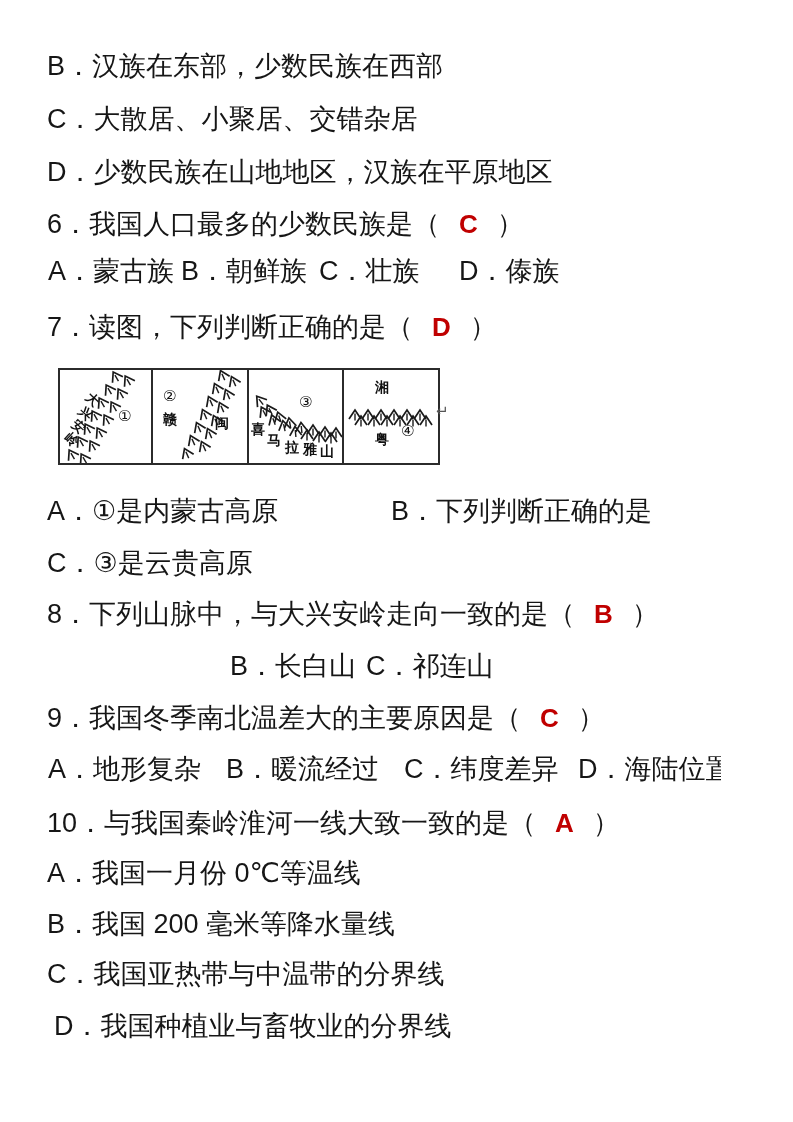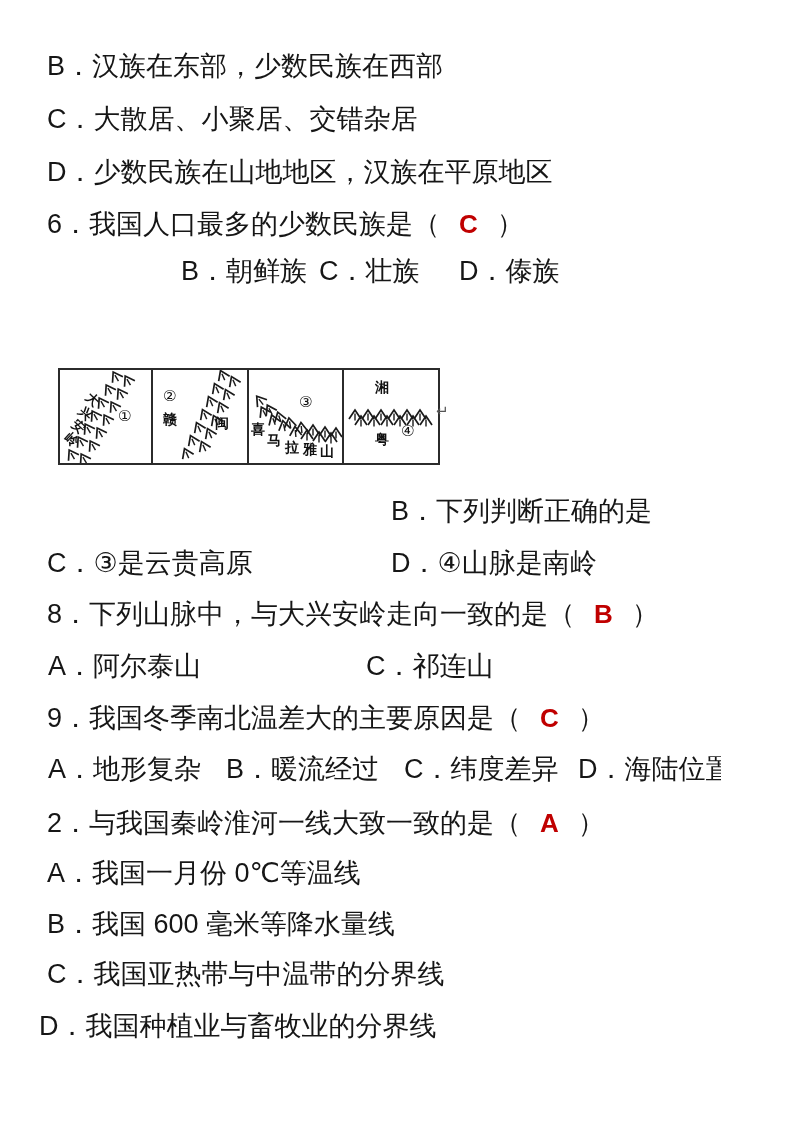--- a/index.html
+++ b/index.html
@@ -32,24 +32,28 @@
 
 <div class="page">
 
   <div class="t" style="left:47px;top:51px">B．汉族在东部，少数民族在西部</div>
   <div class="t" style="left:47px;top:104px">C．大散居、小聚居、交错杂居</div>
   <div class="t" style="left:47px;top:157px">D．少数民族在山地地区，汉族在平原地区</div>
 
   <div class="t" style="left:47px;top:209px">
     <span>6．我国人口最多的少数民族是（</span><span class="ans">C</span><span>）</span>
   </div>
+  <div class="t" style="left:48px;top:256px">A．蒙古族</div>
   <div class="t" style="left:181px;top:256px">B．朝鲜族</div>
   <div class="t" style="left:319px;top:256px">C．壮族</div>
   <div class="t" style="left:459px;top:256px">D．傣族</div>
 
+  <div class="t" style="left:47px;top:312px">
+    <span>7．读图，下列判断正确的是（</span><span class="ans">D</span><span>）</span>
+  </div>
 
   <div class="fig">
     <div class="panel p1">
       <svg class="chain">
           <use href="#chev" transform="translate(48,5) rotate(-30)"></use>
           <use href="#chev" transform="translate(41,18) rotate(-30)"></use>
           <use href="#chev" transform="translate(34,31) rotate(-30)"></use>
           <use href="#chev" transform="translate(27,44) rotate(-30)"></use>
           <use href="#chev" transform="translate(20,57) rotate(-30)"></use>
           <use href="#chev" transform="translate(13,70) rotate(-30)"></use>
@@ -128,39 +132,39 @@
           <use href="#chev" transform="translate(63,46) rotate(0)"></use>
           <use href="#chev" transform="translate(76,46) rotate(0)"></use>
         </svg>
       <span class="ml" style="left:31px;top:10px">湘</span>
       <span class="num" style="left:57px;top:53px">④</span>
       <span class="ml" style="left:31px;top:62px">粤</span>
     </div>
   </div>
   <span class="ret">↵</span>
 
+  <div class="t" style="left:47px;top:496px">A．①是内蒙古高原</div>
   <div class="t" style="left:391px;top:496px">B．下列判断正确的是</div>
   <div class="t" style="left:47px;top:548px">C．③是云贵高原</div>
-  <div class="t" style="left:391px;top:548px">D．④山脉是南岭</div>
 
   <div class="t" style="left:47px;top:599px">
     <span>8．下列山脉中，与大兴安岭走向一致的是（</span><span class="ans">B</span><span>）</span>
   </div>
-  <div class="t" style="left:48px;top:651px">A．阿尔泰山</div>
+  <div class="t" style="left:230px;top:651px">B．长白山</div>
   <div class="t" style="left:366px;top:651px">C．祁连山</div>
 
   <div class="t" style="left:47px;top:703px">
     <span>9．我国冬季南北温差大的主要原因是（</span><span class="ans">C</span><span>）</span>
   </div>
   <div class="t" style="left:48px;top:754px">A．地形复杂</div>
   <div class="t" style="left:404px;top:754px">C．纬度差异</div>
   <div class="t" style="left:226px;top:754px">B．暖流经过</div>
   <div class="t" style="left:578px;top:754px">D．海陆位置</div>
 
   <div class="t" style="left:47px;top:808px">
-    <span>2．与我国秦岭淮河一线大致一致的是（</span><span class="ans">A</span><span>）</span>
+    <span>10．与我国秦岭淮河一线大致一致的是（</span><span class="ans">A</span><span>）</span>
   </div>
   <div class="t" style="left:47px;top:858px">A．我国一月份 0℃等温线</div>
-  <div class="t" style="left:47px;top:909px">B．我国 600 毫米等降水量线</div>
+  <div class="t" style="left:47px;top:909px">B．我国 200 毫米等降水量线</div>
   <div class="t" style="left:47px;top:959px">C．我国亚热带与中温带的分界线</div>
-  <div class="t" style="left:39px;top:1011px">D．我国种植业与畜牧业的分界线</div>
+  <div class="t" style="left:54px;top:1011px">D．我国种植业与畜牧业的分界线</div>
 
 </div>
 
 </body></html>

